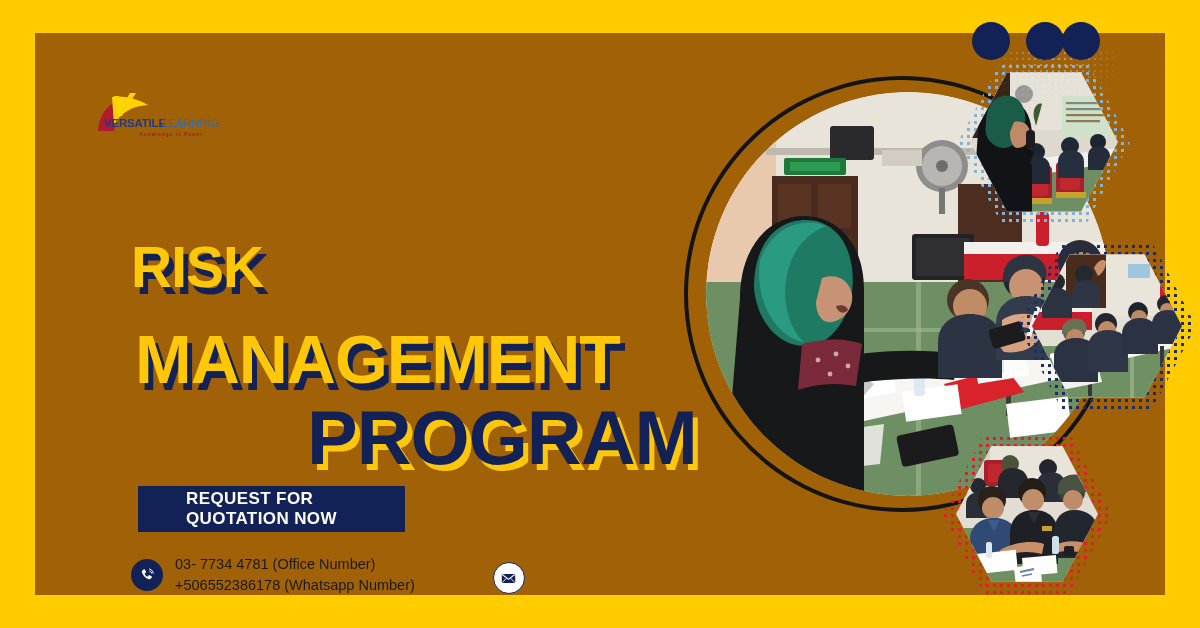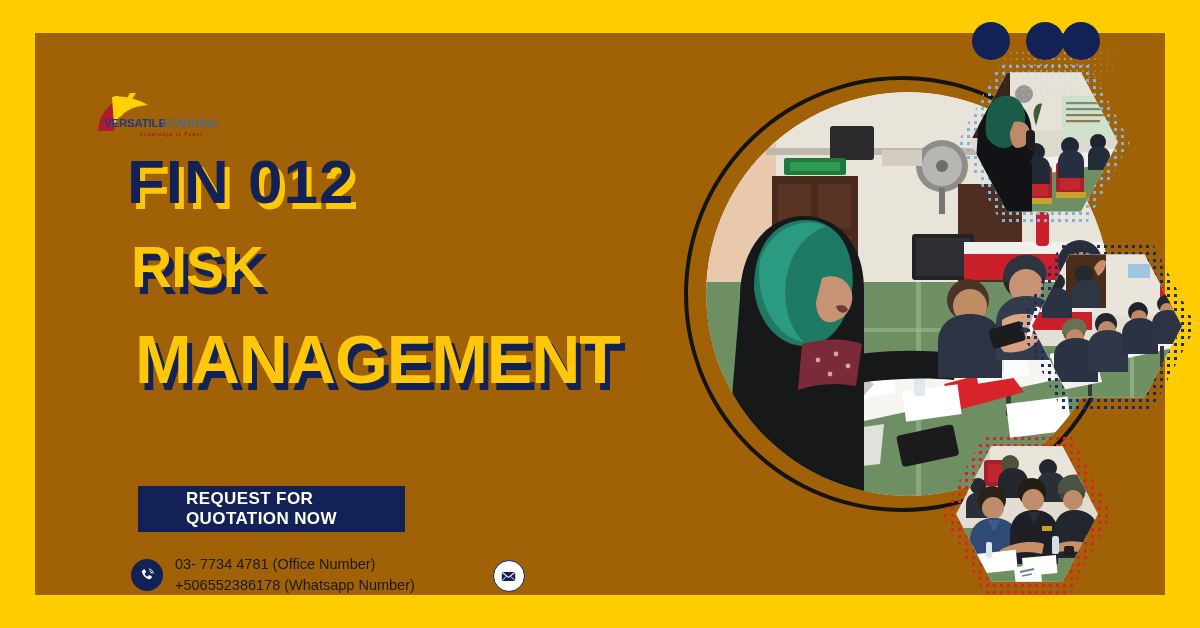--- a/index.html
+++ b/index.html
@@ -78,21 +78,21 @@
     letter-spacing:0.4px;
     display:flex; align-items:center; justify-content:center;
     cursor:pointer;
     text-transform:uppercase;
     padding-left:48px;
   }
 
   
   .contact-row {
     position:absolute; left:96px; top:521px;
-    display:flex; align-items:flex-start; gap:0;
+    display:flex; align-items:center; gap:0;
   }
   .contact-item { display:flex; align-items:center; gap:12px; }
   .contact-item.email { margin-left:78px; padding-top:6px; }
 
   .icon-circle-filled {
     width:32px; height:32px; border-radius:50%;
     background:#122156;
     display:flex; align-items:center; justify-content:center;
     flex:0 0 32px;
   }
@@ -195,23 +195,23 @@
       <svg class="logo-svg" viewBox="0 0 150 50">
         <path d="M8 40 C10 18, 24 8, 40 6 C32 14, 26 26, 24 40 Z" fill="#B01C2E"></path>
         <path d="M22 6 C34 4, 48 8, 58 14 C42 15, 30 22, 24 34 Z" fill="#FFD200"></path>
         <path d="M24 5 L31 26 L46 2 L40 2 L31 17 L29 5 Z" fill="#FFD200"></path>
         <text x="14" y="36" font-family="Liberation Sans, sans-serif" font-size="11.5" font-weight="bold" fill="#1B3A8C" letter-spacing="-0.2">VERSATILE</text>
         <text x="72" y="36" font-family="Liberation Sans, sans-serif" font-size="11.5" fill="#2E6BB8" letter-spacing="-0.2">LEARNING</text>
         <text x="50" y="45" font-family="Liberation Sans, sans-serif" font-size="4.6" fill="#8A1020" letter-spacing="1.2">Knowledge is Power</text>
       </svg>
     </div>
 
-    <div class="t-line navy-on-gold" id="fin012">FIN 012</div>
     <div class="t-line gold-on-navy" id="risk">RISK</div>
     <div class="t-line gold-on-navy" id="management">MANAGEMENT</div>
+    <div class="t-line navy-on-gold" id="program">PROGRAM</div>
 
     <div class="cta">REQUEST FOR QUOTATION NOW</div>
 
     <div class="contact-row">
 
       <div class="contact-item">
         <span class="icon-circle-filled">
           <svg width="19" height="19" viewBox="0 0 24 24" fill="none">
             <path d="M7.2 4.3c.5-.4 1.2-.3 1.5.3l1.3 2.3c.3.5.2 1.1-.3 1.5l-1 .8c-.2.2-.3.5-.2.8.5 1.4 1.8 2.7 3.2 3.3.3.1.6 0 .8-.2l.8-1c.4-.5 1-.6 1.5-.3l2.3 1.3c.6.3.7 1 .3 1.5l-1 1.2c-.7.8-1.8 1.1-2.8.8C9.9 15.6 6.3 12 5 8.2c-.3-1 0-2.1.8-2.8l1.4-1.1z" fill="#FFFFFF"></path>
             <path d="M14.8 6.4a4.6 4.6 0 0 1 3 3" stroke="#FFFFFF" stroke-width="1.2" stroke-linecap="round"></path>

